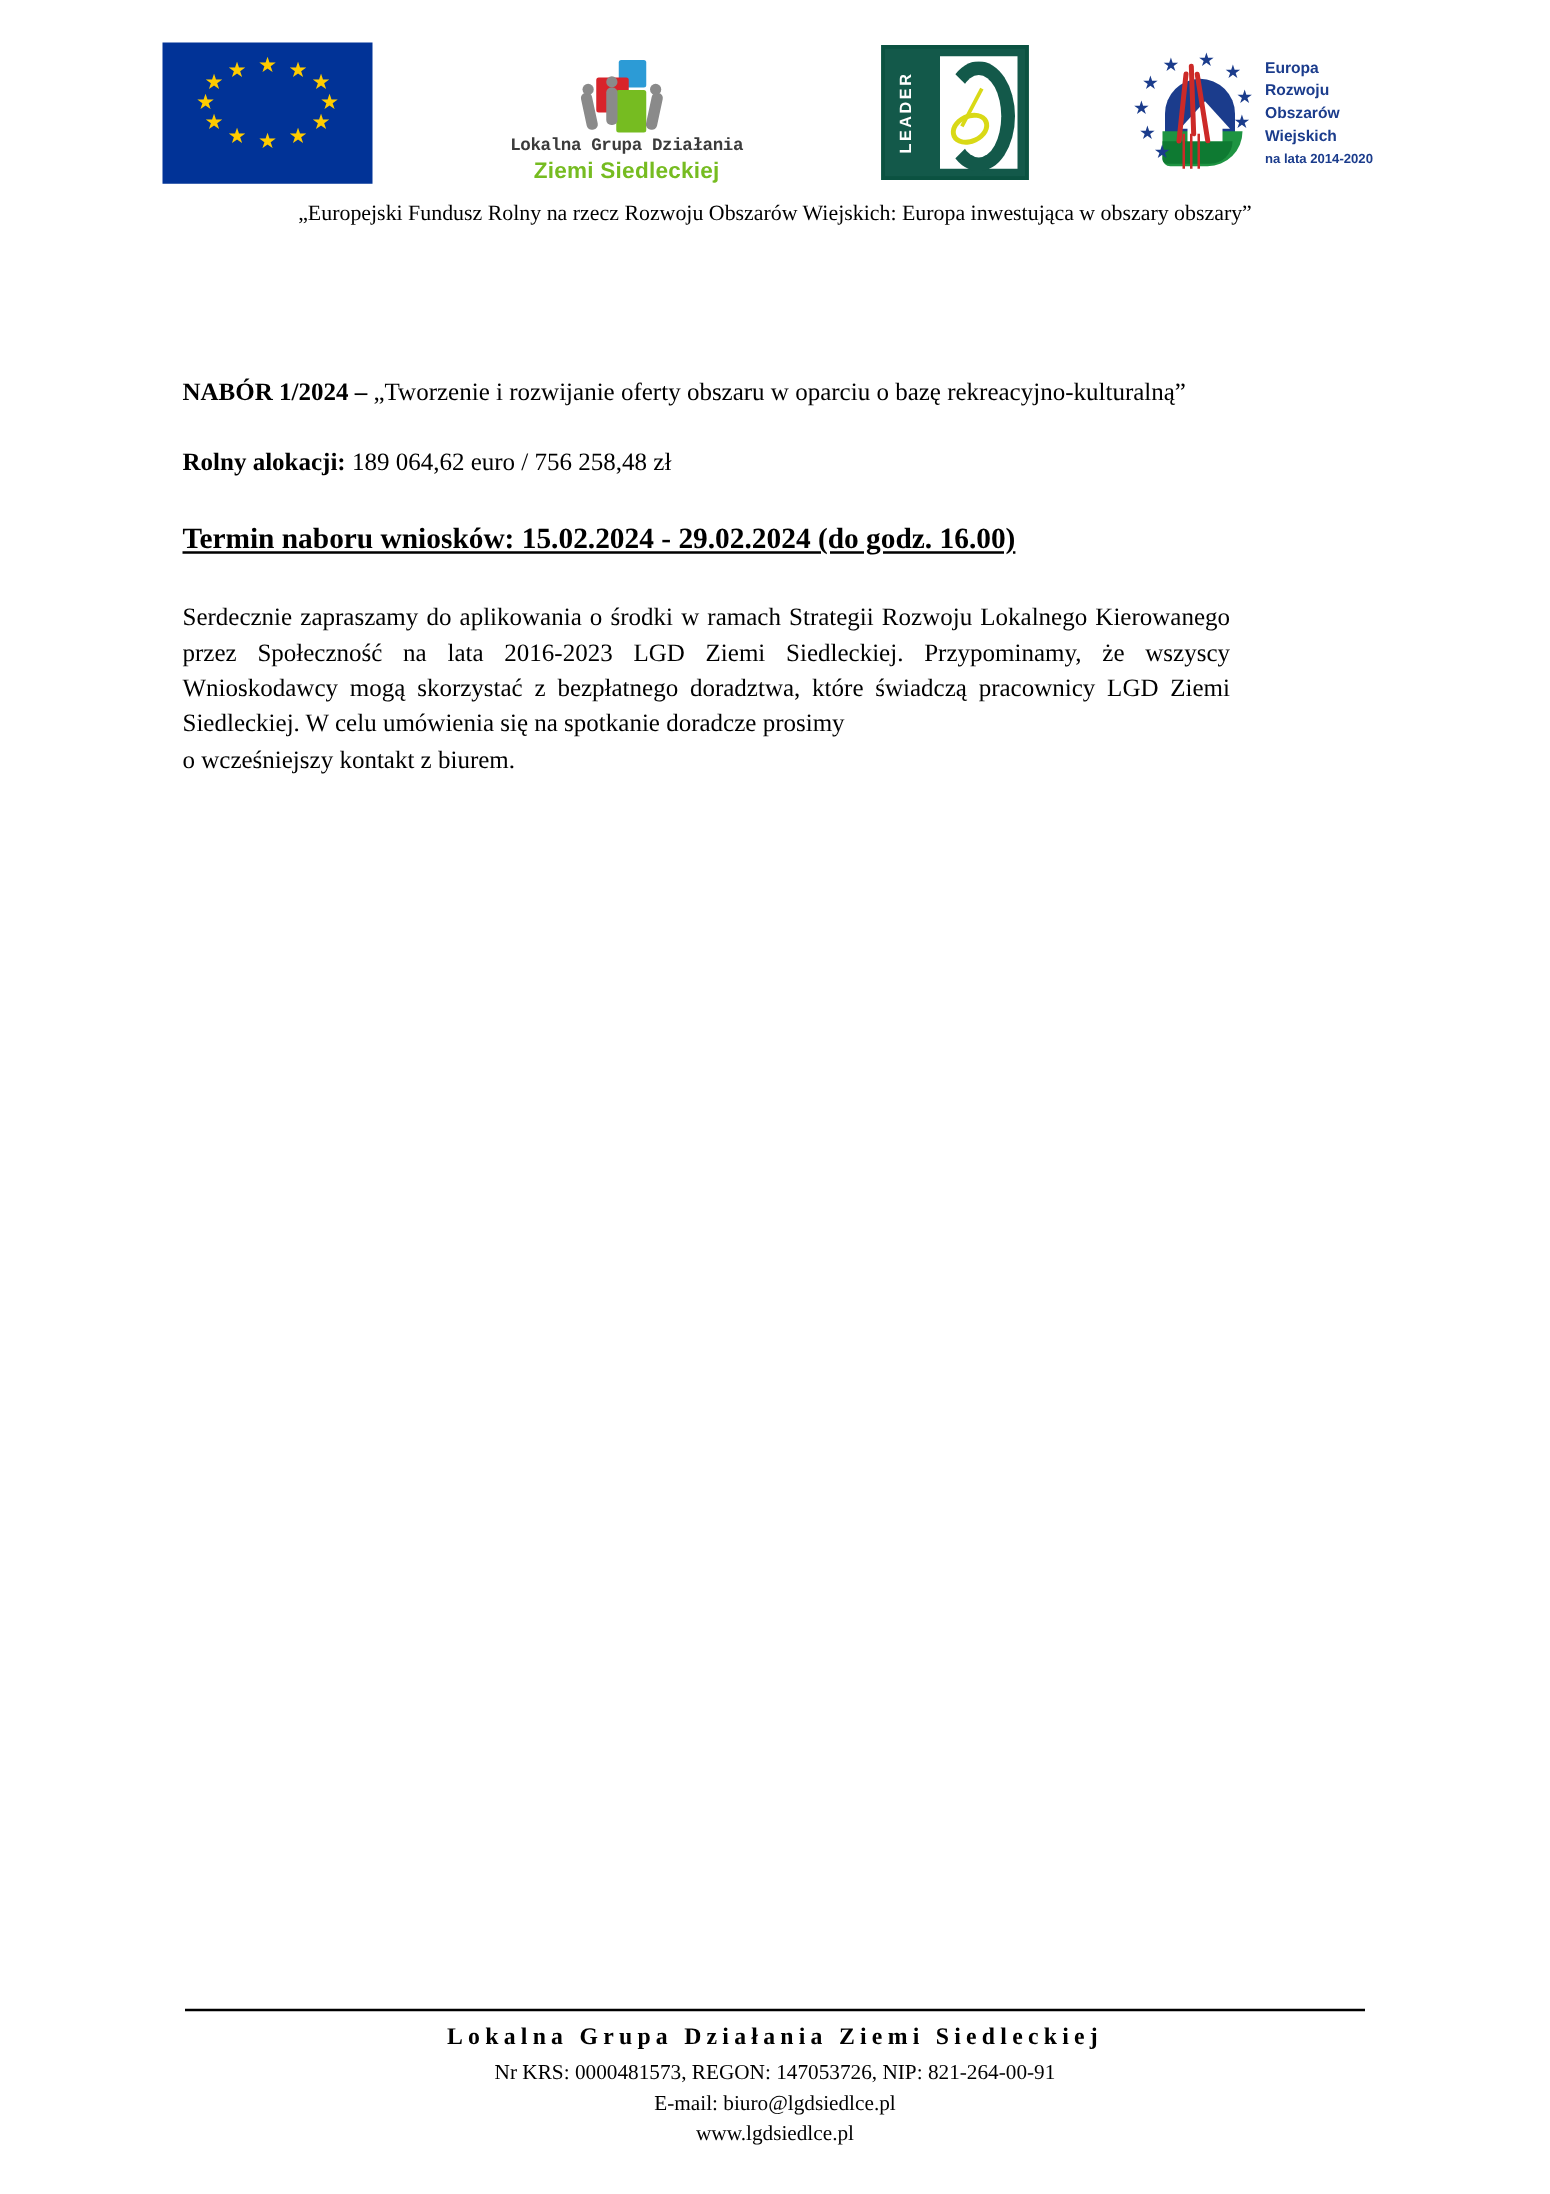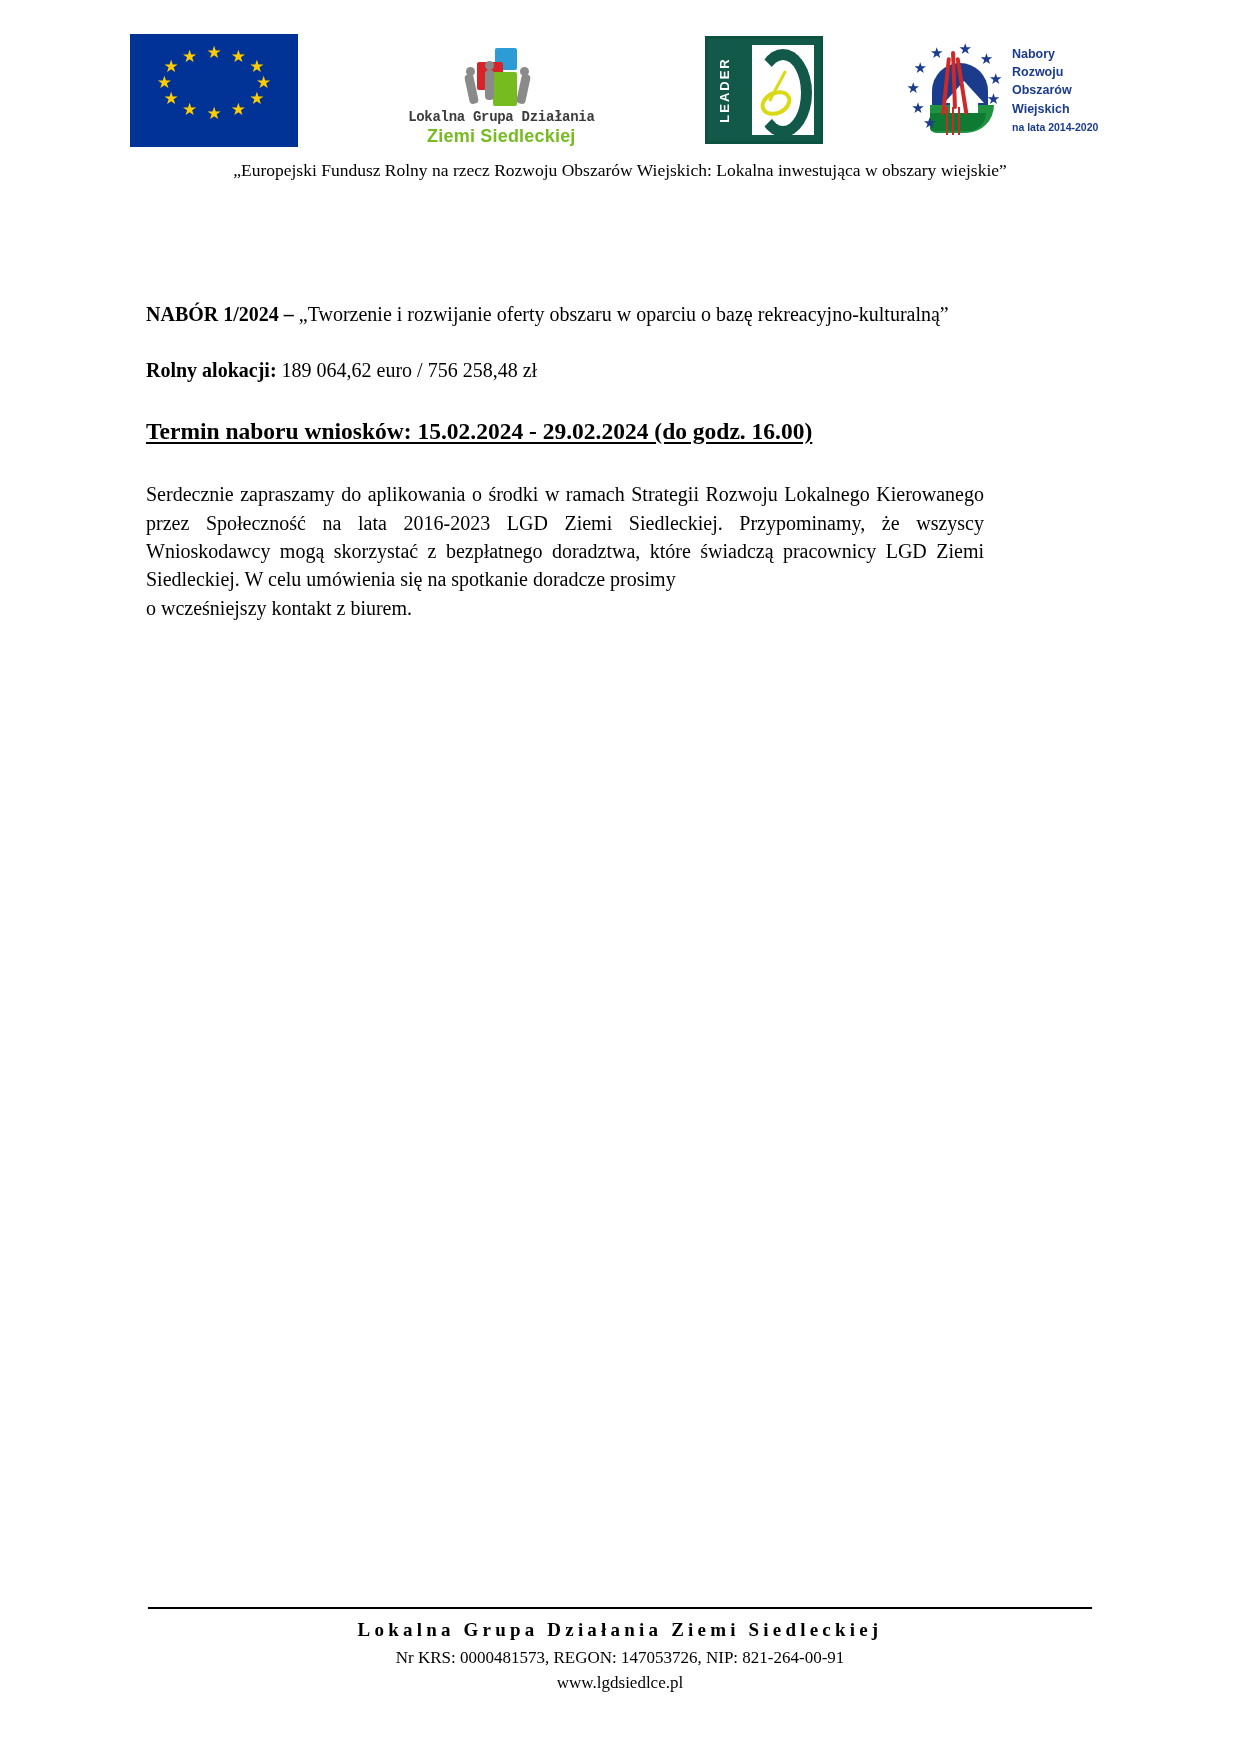--- a/index.html
+++ b/index.html
@@ -420,30 +420,30 @@
         <span class="pstar" style="left:62%;top:13%;">★</span>
         <span class="pstar" style="left:80%;top:22%;">★</span>
         <span class="pstar" style="left:24%;top:30%;">★</span>
         <span class="pstar" style="left:88%;top:40%;">★</span>
         <span class="pstar" style="left:18%;top:48%;">★</span>
         <span class="pstar" style="left:86%;top:58%;">★</span>
         <span class="pstar" style="left:22%;top:66%;">★</span>
         <span class="pstar" style="left:32%;top:80%;">★</span>
       </div>
       <div class="prow-text">
-        <div>Nabory</div>
+        <div>Europa</div>
         <div>Rozwoju</div>
         <div>Obszarów</div>
         <div>Wiejskich</div>
         <div class="years">na lata 2014-2020</div>
       </div>
     </div>
   </div>
 
-  <div class="eu-slogan">„Europejski Fundusz Rolny na rzecz Rozwoju Obszarów Wiejskich: Lokalna inwestująca w obszary wiejskie”</div>
+  <div class="eu-slogan">„Europejski Fundusz Rolny na rzecz Rozwoju Obszarów Wiejskich: Europa inwestująca w obszary obszary”</div>
 
   <div class="content">
 
 
 
     <p class="nabor indent">
       <span class="lbl">NABÓR 1/2024 – </span><span>„Tworzenie i rozwijanie oferty obszaru w oparciu o bazę rekreacyjno-kulturalną”</span>
     </p>
 
     <p class="kwota indent">
@@ -455,16 +455,17 @@
 
     <p class="para-justify indent" style="margin-bottom:0;">Serdecznie zapraszamy do aplikowania o środki w ramach Strategii Rozwoju Lokalnego Kierowanego przez Społeczność na lata 2016-2023 LGD Ziemi Siedleckiej. Przypominamy, że wszyscy Wnioskodawcy mogą skorzystać z bezpłatnego doradztwa, które świadczą pracownicy LGD Ziemi Siedleckiej. W celu umówienia się na spotkanie doradcze prosimy</p>
     <p class="indent last-lines">o wcześniejszy kontakt z biurem.</p>
 
   </div>
 
   <div class="footer">
     <div class="rule"></div>
     <div class="f-org">Lokalna Grupa Działania Ziemi Siedleckiej</div>
     <div class="f-line">Nr KRS: 0000481573, REGON: 147053726, NIP: 821-264-00-91</div>
+    <div class="f-line">E-mail: biuro@lgdsiedlce.pl</div>
     <div class="f-line">www.lgdsiedlce.pl</div>
   </div>
 
 </div>
 
 </body></html>

